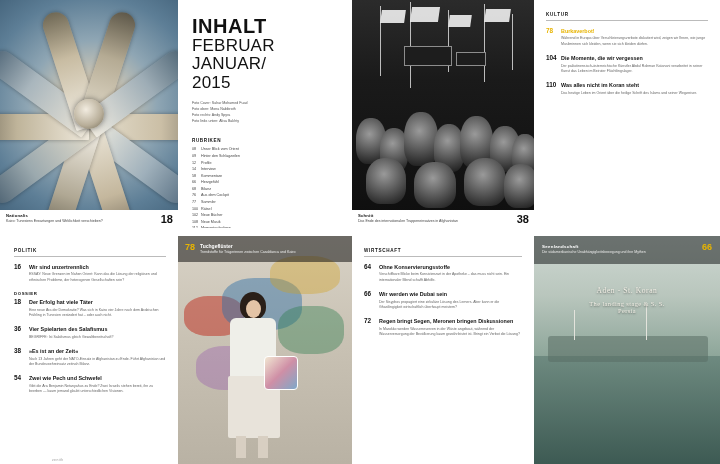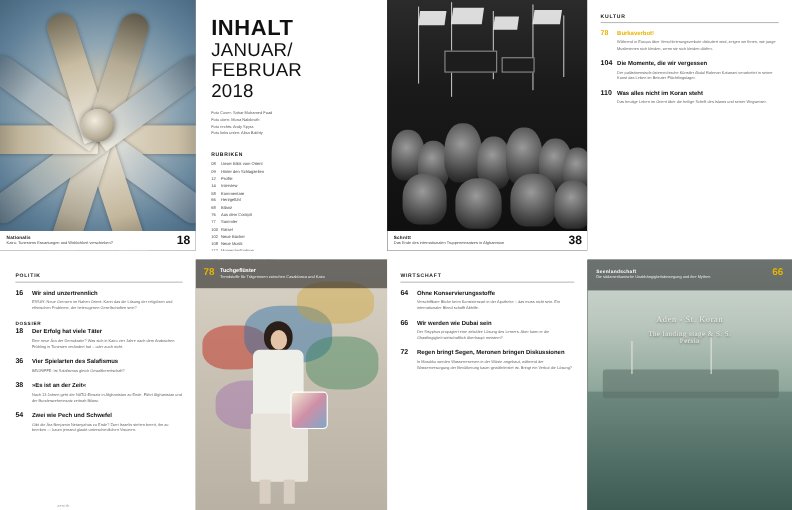--- a/index.html
+++ b/index.html
@@ -220,23 +220,23 @@
 
     <div class="cap-band">
       <p class="cap-title">Nationalis</p>
       <p class="cap-text">Kairo: Tunesiens Erwartungen und Wirklichkeit verschieben?</p>
       <span class="pagenum">18</span>
     </div>
   </div>
 
   <div id="toc">
     <h1>INHALT</h1>
+    <p class="issue">FEBRUAR</p>
     <p class="issue">JANUAR/</p>
-    <p class="issue">FEBRUAR</p>
-    <p class="issue">2018</p>
+    <p class="issue">2015</p>
 
     <div class="credits">
       <div>Foto Cover: Sahar Mohamed Fuad</div>
       <div>Foto oben: Mona Nabibroth</div>
       <div>Foto rechts: Andy Spyra</div>
       <div>Foto links unten: Alisa Bakhty</div>
     </div>
 
     <div class="sec-head">RUBRIKEN</div>
     <div class="rubrik-list">

